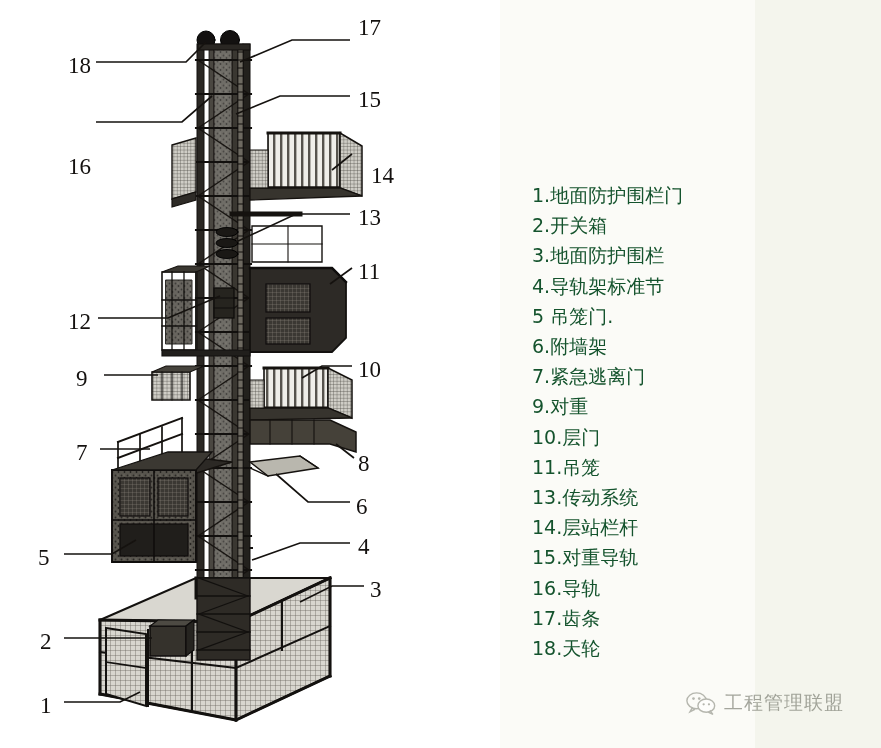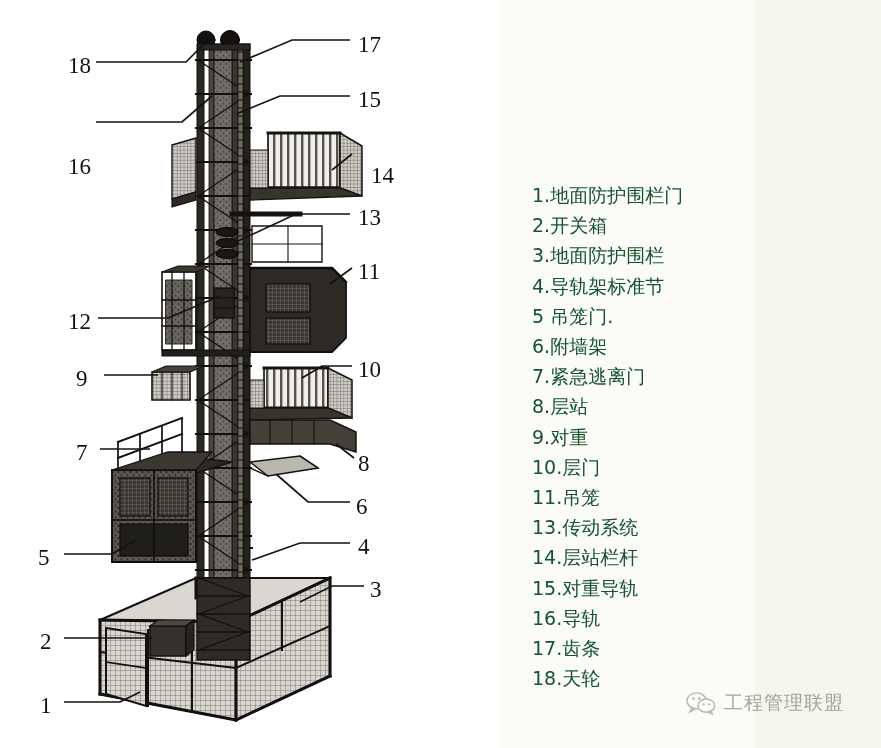--- a/index.html
+++ b/index.html
@@ -319,21 +319,21 @@
         <path d="M364 586H332L300 602"></path>
 
         <path d="M64 638H152"></path>
 
         <path d="M64 702H120L140 692"></path>
       </g>
     </svg>
   </div>
 
   <div class="callout" style="left:68px;top:54px;">18</div>
-  <div class="callout" style="left:358px;top:33px;">17</div>
+  <div class="callout" style="left:358px;top:16px;">17</div>
   <div class="callout" style="left:68px;top:115px;margin-top:40px;">16</div>
   <div class="callout" style="left:358px;top:88px;">15</div>
   <div class="callout" style="left:358px;top:164px;margin-left:13px;">14</div>
   <div class="callout" style="left:358px;top:206px;">13</div>
   <div class="callout" style="left:68px;top:310px;">12</div>
   <div class="callout" style="left:358px;top:260px;">11</div>
   <div class="callout" style="left:358px;top:358px;">10</div>
   <div class="callout" style="left:76px;top:367px;">9</div>
   <div class="callout" style="left:358px;top:452px;">8</div>
   <div class="callout" style="left:76px;top:441px;">7</div>
@@ -345,21 +345,20 @@
   <div class="callout" style="left:40px;top:694px;">1</div>
 
   <div class="legend">
     <div class="legend-item">1.地面防护围栏门</div>
     <div class="legend-item">2.开关箱</div>
     <div class="legend-item">3.地面防护围栏</div>
     <div class="legend-item">4.导轨架标准节</div>
     <div class="legend-item">5 吊笼门.</div>
     <div class="legend-item">6.附墙架</div>
     <div class="legend-item">7.紧急逃离门</div>
-    <div class="legend-item">8.层站</div>
     <div class="legend-item">9.对重</div>
     <div class="legend-item">10.层门</div>
     <div class="legend-item">11.吊笼</div>
     <div class="legend-item">13.传动系统</div>
     <div class="legend-item">14.层站栏杆</div>
     <div class="legend-item">15.对重导轨</div>
     <div class="legend-item">16.导轨</div>
     <div class="legend-item">17.齿条</div>
     <div class="legend-item">18.天轮</div>
   </div>

